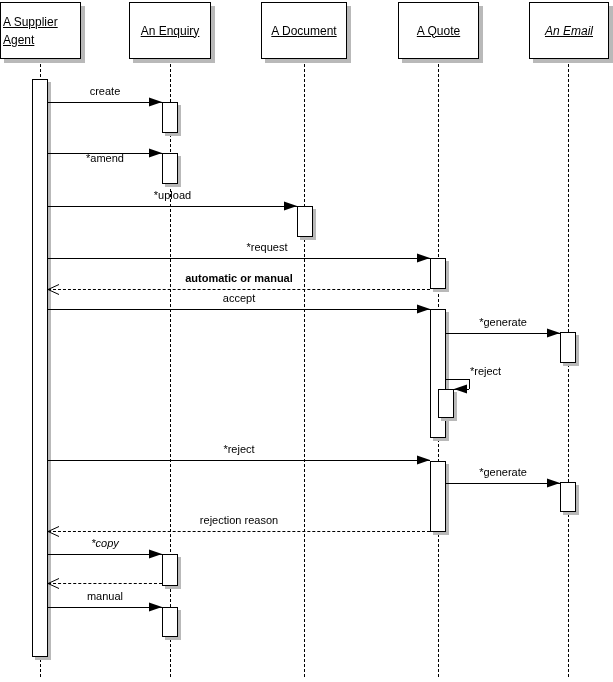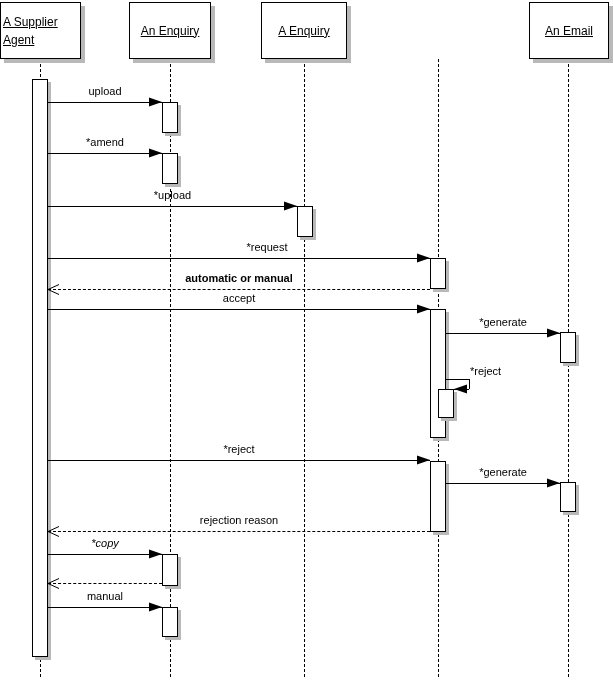--- a/index.html
+++ b/index.html
@@ -84,26 +84,26 @@
     <div class="activation" style="left: 560px; top: 332px; height: 31px; width: 16px;"></div>
     <div class="activation" style="left: 438px; top: 389px; height: 29px; width: 16px;"></div>
     <div class="activation" style="left: 430px; top: 461px; height: 71px; width: 16px;"></div>
     <div class="activation" style="left: 560px; top: 482px; height: 30px; width: 16px;"></div>
     <div class="activation" style="left: 162px; top: 554px; height: 32px; width: 16px;"></div>
     <div class="activation" style="left: 162px; top: 607px; height: 30px; width: 16px;"></div>
     <div class="msg-line-h" style="left: 48px; top: 102px; width: 114px;"></div>
     <svg width="13" height="11" class="arrowhead" style="left: 149px; top: 97px;">
       <polygon points="0,0.5 13,5 0,9.5" fill="#000000"></polygon>
     </svg>
-    <div class="msg-label" style="left: 48px; top: 85px; width: 114px;">upload</div>
+    <div class="msg-label" style="left: 48px; top: 85px; width: 114px;">create</div>
     <div class="msg-line-h" style="left: 48px; top: 153px; width: 114px;"></div>
     <svg width="13" height="11" class="arrowhead" style="left: 149px; top: 148px;">
       <polygon points="0,0.5 13,5 0,9.5" fill="#000000"></polygon>
     </svg>
-    <div class="msg-label" style="left: 48px; top: 136px; width: 114px;">*amend</div>
+    <div class="msg-label" style="left: 48px; top: 152px; width: 114px;">*amend</div>
     <div class="msg-line-h" style="left: 48px; top: 206px; width: 249px;"></div>
     <svg width="13" height="11" class="arrowhead" style="left: 284px; top: 201px;">
       <polygon points="0,0.5 13,5 0,9.5" fill="#000000"></polygon>
     </svg>
     <div class="msg-label" style="left: 48px; top: 189px; width: 249px;">*upload</div>
     <div class="msg-line-h" style="left: 48px; top: 258px; width: 382px;"></div>
     <svg width="13" height="11" class="arrowhead" style="left: 417px; top: 253px;">
       <polygon points="0,0.5 13,5 0,9.5" fill="#000000"></polygon>
     </svg>
     <div class="msg-label" style="left: 48px; top: 241px; width: 382px; margin-left: 28px;">*request</div>
@@ -157,18 +157,21 @@
     <svg width="13" height="11" class="arrowhead" style="left: 149px; top: 602px;">
       <polygon points="0,0.5 13,5 0,9.5" fill="#000000"></polygon>
     </svg>
     <div class="msg-label" style="left: 48px; top: 590px; width: 114px;">manual</div>
     <div class="ll-box left" style="left: 0px; top: 2px; width: 81px; height: 57px;"><span class="ll-name">A Supplier
 Agent</span></div>
     <div class="ll-box center" style="left: 129px; top: 2px; width: 82px; height: 57px;">
       <span class="ll-name">An Enquiry</span>
     </div>
     <div class="ll-box center" style="left: 261px; top: 2px; width: 86px; height: 57px;">
-      <span class="ll-name">A Enquiry</span>
+      <span class="ll-name">A Document</span>
     </div>
-    <div class="ll-box center" style="left: 529px; top: 2px; width: 80px; height: 57px;">
+    <div class="ll-box center" style="left: 398px; top: 2px; width: 81px; height: 57px;">
+      <span class="ll-name">A Quote</span>
+    </div>
+    <div class="ll-box center" style="left: 529px; top: 2px; width: 80px; height: 57px; font-style: italic;">
       <span class="ll-name">An Email</span>
     </div>
   </div>
 
 </body></html>

